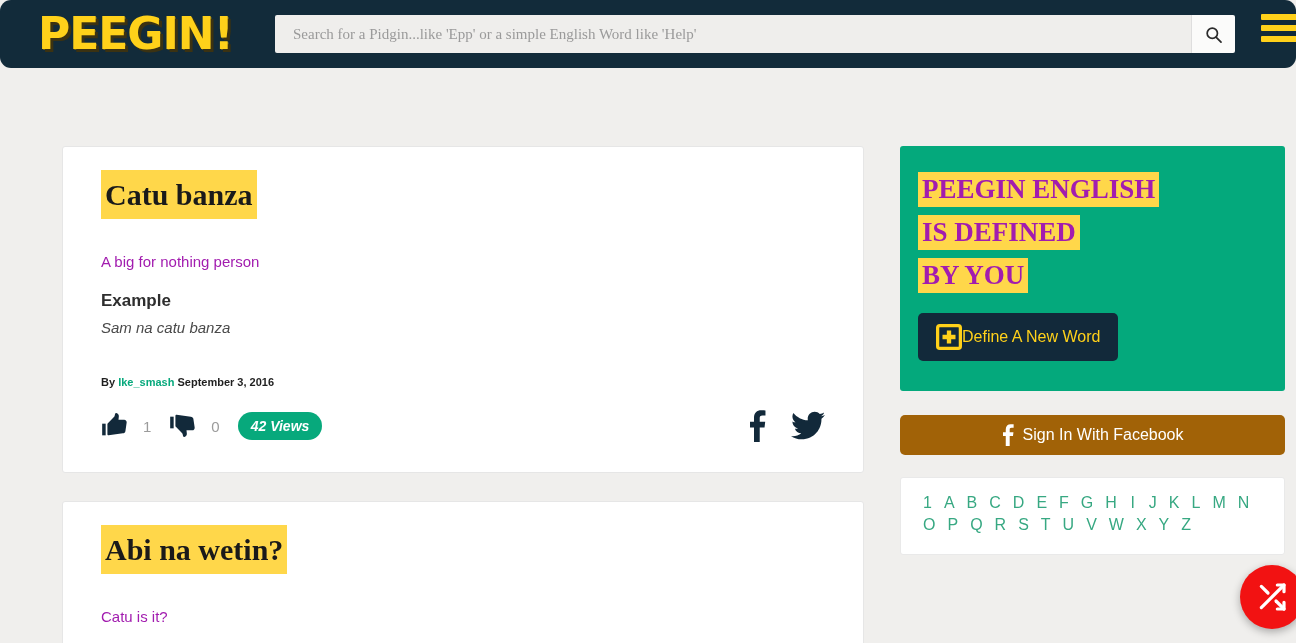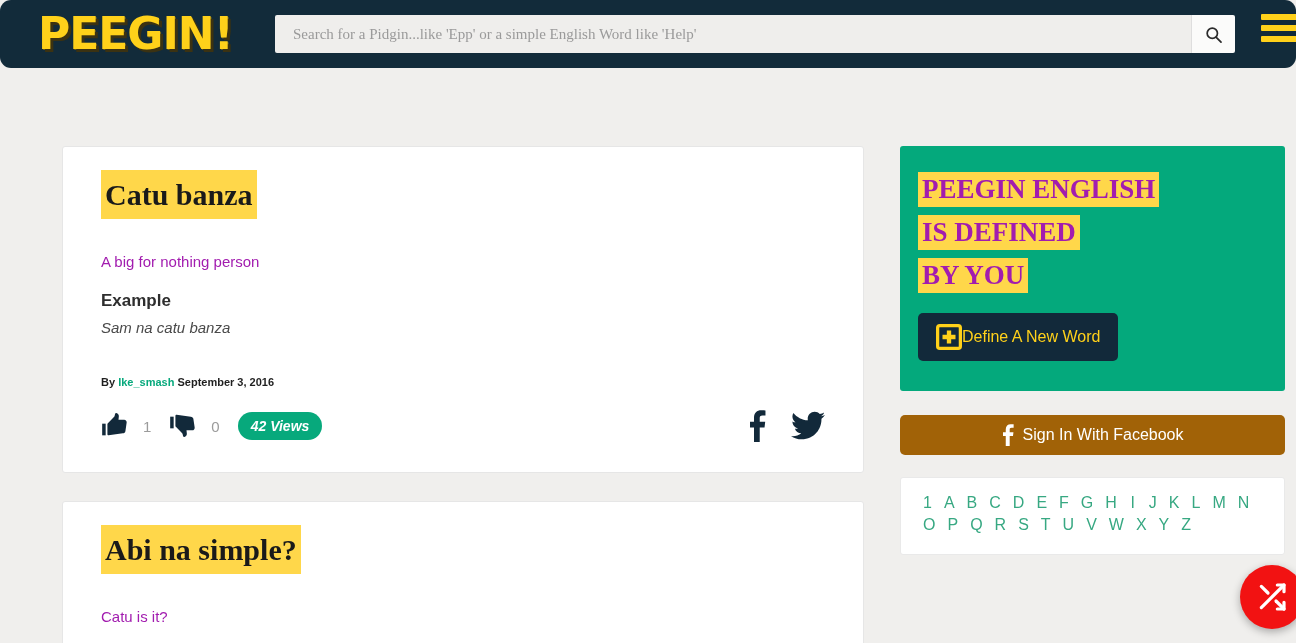--- a/index.html
+++ b/index.html
@@ -350,21 +350,21 @@
             <path d="M7.3 24V13.1h3.6l.5-4.2H7.3V6.2c0-1.2.3-2 2.1-2h2.2V.4C11.2.3 9.9.2 8.4.2 5.2.2 3 2.1 3 5.8v3.1H0v4.2h3V24z"></path>
           </svg>
           <svg class="share-icon" width="34" height="30" viewBox="0 0 24 20" fill="#12293a">
             <path d="M24 2.3c-.9.4-1.8.7-2.8.8 1-.6 1.8-1.6 2.2-2.7-.9.6-2 1-3.1 1.2C19.4.6 18.1 0 16.7 0c-2.7 0-4.9 2.2-4.9 4.9 0 .4 0 .8.1 1.1C7.8 5.8 4.1 3.8 1.7.8 1.2 1.5 1 2.4 1 3.3c0 1.7.9 3.2 2.2 4.1-.8 0-1.6-.2-2.2-.6v.1c0 2.4 1.7 4.4 3.9 4.8-.4.1-.8.2-1.3.2-.3 0-.6 0-.9-.1.6 2 2.4 3.4 4.6 3.4-1.7 1.3-3.8 2.1-6.1 2.1-.4 0-.8 0-1.2-.1 2.2 1.4 4.8 2.2 7.5 2.2 9.1 0 14-7.5 14-14v-.6c1-.7 1.8-1.6 2.5-2.5z"></path>
           </svg>
         </div>
       </div>
     </div>
 
     <div class="card">
-      <div><span class="word-title">Abi na simple?</span></div>
+      <div><span class="word-title">Abi na wetin?</span></div>
       <div class="definition">Catu is it?</div>
 
     </div>
 
   </div>
 
   <div class="col-side">
 
     <div class="promo">
       <div><span class="promo-line">PEEGIN ENGLISH</span></div>

